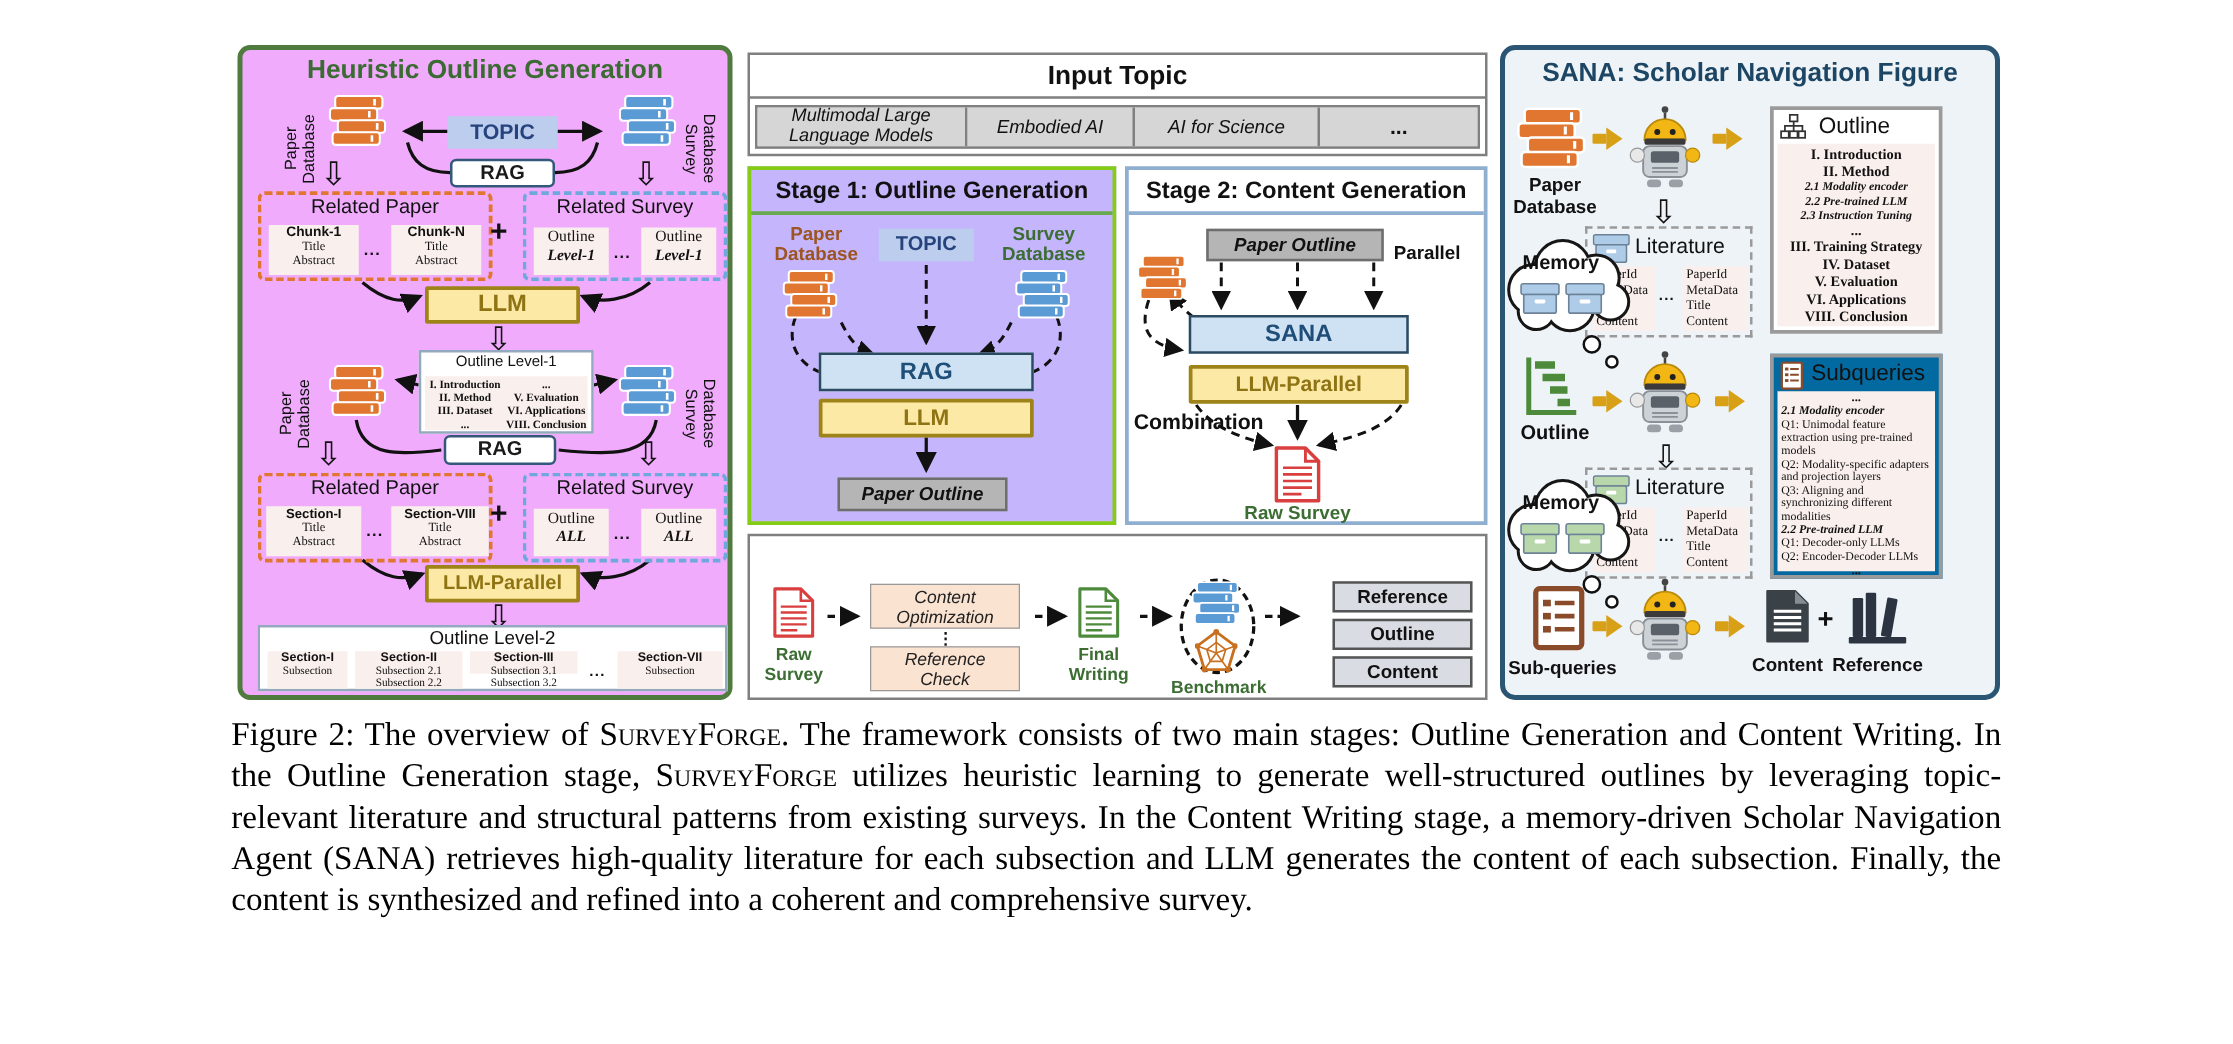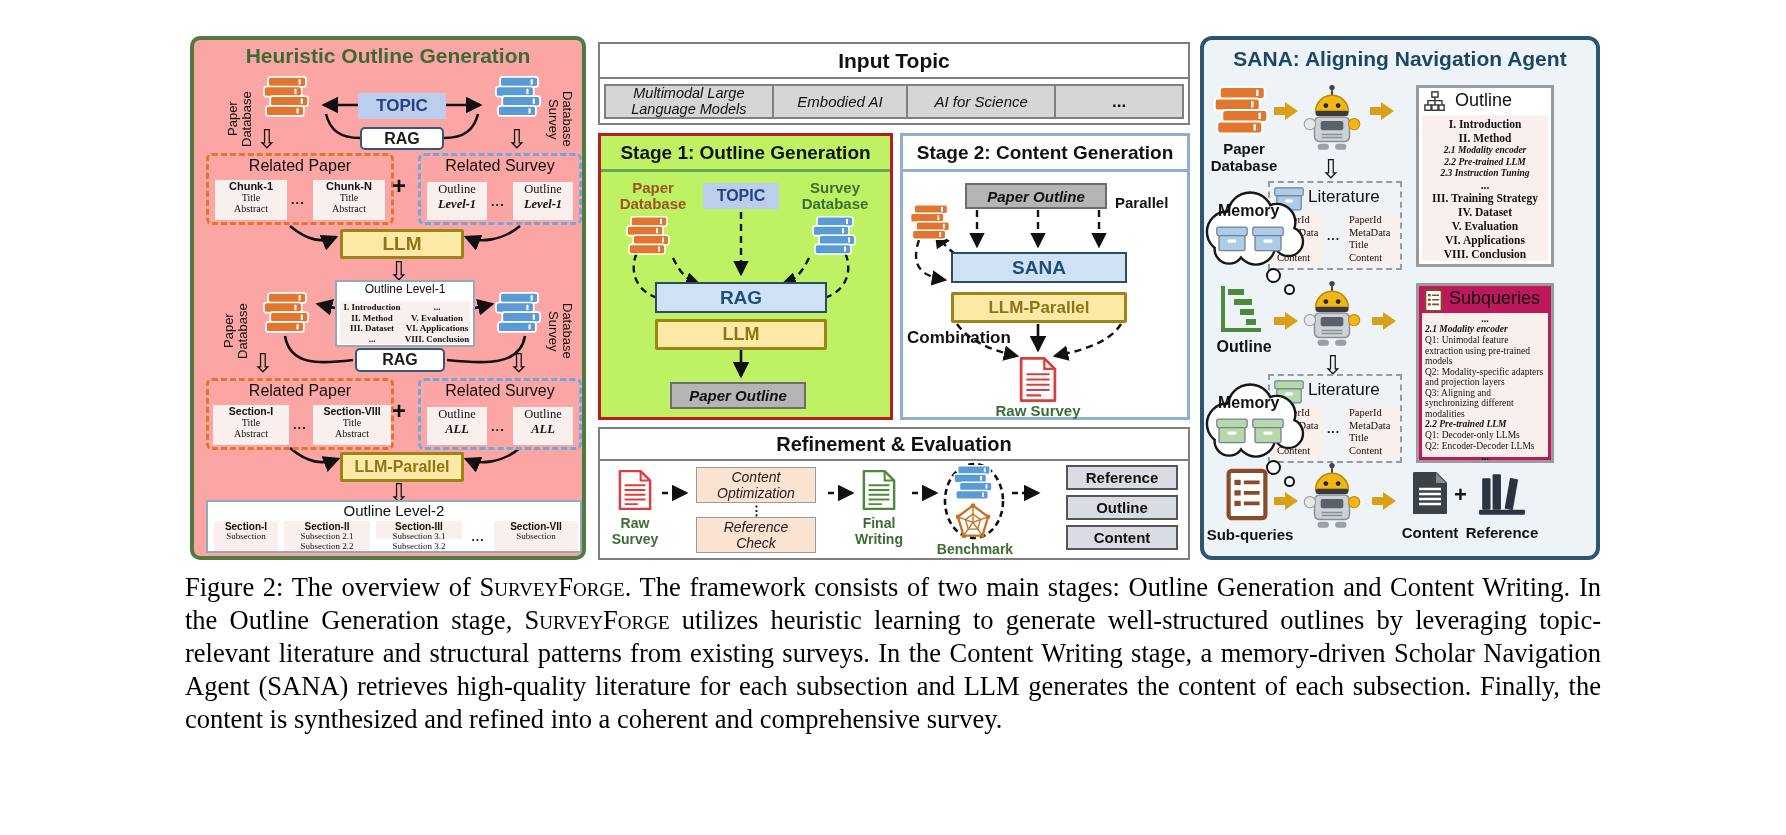--- a/index.html
+++ b/index.html
@@ -143,21 +143,21 @@
           <circle cx="96" cy="58" r="14"></circle>
           <circle cx="62" cy="62" r="19"></circle>
           <circle cx="34" cy="66" r="14"></circle>
       </g>
     </g>
   </defs>
 </svg>
 
 <div class="page">
 
-  <div class="abs" style="left:190px;top:36px;width:396px;height:524px;border:4px solid #4f7b3f;border-radius:10px;background:#fca5a5">
+  <div class="abs" style="left:190px;top:36px;width:396px;height:524px;border:4px solid #4f7b3f;border-radius:10px;background:#f0abfc">
     <svg class="lines" width="388" height="516" viewBox="0 0 388 516">
       <g stroke="#111" stroke-width="2.6" fill="none">
         <path d="M164,65 L130,65" marker-end="url(#ah)"></path>
         <path d="M252,65 L286,65" marker-end="url(#ah)"></path>
         <path d="M166,98 C146,98 136,90 132,74"></path>
         <path d="M250,98 C270,98 280,90 284,74"></path>
         <path d="M96,186 C114,201 128,203 142,197" marker-end="url(#ah)"></path>
         <path d="M326,186 C308,201 286,203 272,197" marker-end="url(#ah)"></path>
         <path d="M141,268 L124,264" marker-end="url(#ah)"></path>
         <path d="M281,268 L298,264" marker-end="url(#ah)"></path>
@@ -302,21 +302,21 @@
   <div class="abs" style="left:598px;top:42px;width:592px;height:83px;border:2px solid #7f7f7f;background:#fff">
     <div class="abs ctr b" style="left:0;top:0;width:100%;height:35px;font-size:21px;border-bottom:2px solid #7f7f7f">Input Topic</div>
     <div class="abs" style="left:4px;top:40px;width:580px;height:35px;background:#c4c4c4;border:2px solid #808080;display:flex">
       <div class="ctr i" style="flex:1.25;background:#d6d6d6;border-right:2px solid #808080;font-size:14.5px;line-height:15.5px">Multimodal Large Language Models</div>
       <div class="ctr i" style="flex:1.0;background:#d6d6d6;border-right:2px solid #808080;font-size:15px">Embodied AI</div>
       <div class="ctr i" style="flex:1.1;background:#d6d6d6;border-right:2px solid #808080;font-size:15px">AI for Science</div>
       <div class="ctr b" style="flex:0.95;background:#d6d6d6;font-size:17px">...</div>
     </div>
   </div>
 
-  <div class="abs" style="left:598px;top:133px;width:295px;height:287px;border:3px solid #b91c1c;background:#bef264">
+  <div class="abs" style="left:598px;top:133px;width:295px;height:287px;border:3px solid #84cc16;background:#c4b5fd">
     <svg class="lines" width="289" height="281" viewBox="0 0 289 281">
       <g stroke="#111" stroke-width="2.4" fill="none" stroke-dasharray="7 5">
         <path d="M140,76 L140,138" marker-end="url(#ah)"></path>
         <path d="M56,162 C28,152 26,122 46,102" marker-end="url(#ah)"></path>
         <path d="M72,122 C80,138 86,144 98,148" marker-end="url(#ah)"></path>
         <path d="M224,162 C252,152 254,122 234,102" marker-end="url(#ah)"></path>
         <path d="M208,122 C200,138 194,144 182,148" marker-end="url(#ah)"></path>
       </g>
       <path d="M140,214 L140,240" stroke="#111" stroke-width="2.6" fill="none" marker-end="url(#ah)"></path>
     </svg>
@@ -366,21 +366,20 @@
   <div class="abs" style="left:598px;top:427px;width:592px;height:133px;border:2px solid #7f7f7f;background:#fff">
     <svg class="lines" width="588" height="129" viewBox="0 0 588 129">
       <g stroke="#111" stroke-width="2.6" fill="none" stroke-dasharray="6 4">
         <path d="M62,64 L86,64" marker-end="url(#ah)"></path>
         <path d="M228,64 L252,64" marker-end="url(#ah)"></path>
         <path d="M312,64 L336,64" marker-end="url(#ah)"></path>
         <path d="M412,64 L438,64" marker-end="url(#ah)"></path>
         <ellipse cx="374" cy="72" rx="29" ry="37"></ellipse>
       </g>
     </svg>
-    <div class="abs ctr b" style="left:0;top:0;width:100%;height:32px;font-size:20px;border-bottom:2px solid #7f7f7f">Refinement &amp; Evaluation</div>
     <svg class="abs" style="left:18px;top:40px;color:#d93f3f" width="34" height="42" viewBox="0 0 36 44">
         <use href="#doc"></use>
       </svg>
     <div class="abs b tc glabel" style="left:2px;top:86px;width:66px;font-size:14px;line-height:16px">Raw Survey</div>
     <div class="abs ctr peachbox" style="left:96px;top:38px;width:120px;height:36px;font-size:14px;line-height:16px">
       <div>
           <div>Content</div>
           <div>Optimization</div>
         </div>
     </div>
@@ -401,21 +400,21 @@
     <svg class="abs" style="left:356px;top:74px;color:#c87020" width="34" height="37" viewBox="0 0 36 38">
         <use href="#radar"></use>
       </svg>
     <div class="abs b tc glabel" style="left:334px;top:112px;width:82px;font-size:14px">Benchmark</div>
     <div class="abs ctr outbox" style="left:466px;top:36px;width:112px;height:25px;font-size:15px">Reference</div>
     <div class="abs ctr outbox" style="left:466px;top:66px;width:112px;height:25px;font-size:15px">Outline</div>
     <div class="abs ctr outbox" style="left:466px;top:96px;width:112px;height:25px;font-size:15px">Content</div>
   </div>
 
   <div class="abs" style="left:1200px;top:36px;width:400px;height:524px;border:4px solid #2a5674;border-radius:12px;background:#eef3f8">
-    <div class="abs b tc" style="left:0;top:7px;width:100%;font-size:21px;color:#1d4665">SANA: Aligning Navigation Agent</div>
+    <div class="abs b tc" style="left:0;top:7px;width:100%;font-size:21px;color:#1d4665">SANA: Scholar Navigation Figure</div>
 
     <svg class="abs" style="left:8px;top:46px;color:#e0762f" width="58" height="50" viewBox="0 0 44 40">
         <use href="#books"></use>
       </svg>
     <div class="abs b tc" style="left:0;top:100px;width:80px;font-size:15px;line-height:17px">Paper Database</div>
     <span class="abs garrow" style="left:70px;top:62px"></span>
     <svg class="abs" style="left:96px;top:44px" width="64" height="72" viewBox="0 0 60 70">
         <use href="#robot"></use>
       </svg>
     <span class="abs garrow" style="left:166px;top:62px"></span>
@@ -480,21 +479,21 @@
     <svg class="abs" style="left:14px;top:244px" width="48" height="50" viewBox="0 0 48 50">
         <use href="#gantt"></use>
       </svg>
     <div class="abs b tc" style="left:0;top:298px;width:80px;font-size:16px">Outline</div>
     <span class="abs garrow" style="left:70px;top:272px"></span>
     <svg class="abs" style="left:96px;top:240px" width="64" height="72" viewBox="0 0 60 70">
         <use href="#robot"></use>
       </svg>
     <span class="abs garrow" style="left:168px;top:272px"></span>
 
-    <div class="abs" style="left:212px;top:243px;width:138px;height:180px;background:#be185d;border:3px solid #9a9a9a">
+    <div class="abs" style="left:212px;top:243px;width:138px;height:180px;background:#0369a1;border:3px solid #9a9a9a">
       <svg class="abs" style="left:5px;top:3px;color:#8a4b2a" width="19" height="23" viewBox="0 0 40 50">
           <use href="#listicon"></use>
         </svg>
       <div class="abs" style="left:30px;top:2px;font-size:18px">Subqueries</div>
       <div class="abs pinkcell" style="left:3px;top:27px;width:126px;height:144px;padding:1px 3px">
         <div class="serif b tc" style="font-size:10px;line-height:10px">...</div>
         <div class="serif bi" style="font-size:9.5px;line-height:11px">2.1 Modality encoder</div>
         <div class="serif" style="font-size:9.5px;line-height:10.5px">Q1: Unimodal feature extraction using pre-trained models</div>
         <div class="serif" style="font-size:9.5px;line-height:10.5px">Q2: Modality-specific adapters and projection layers</div>
         <div class="serif" style="font-size:9.5px;line-height:10.5px">Q3: Aligning and synchronizing different modalities</div>

